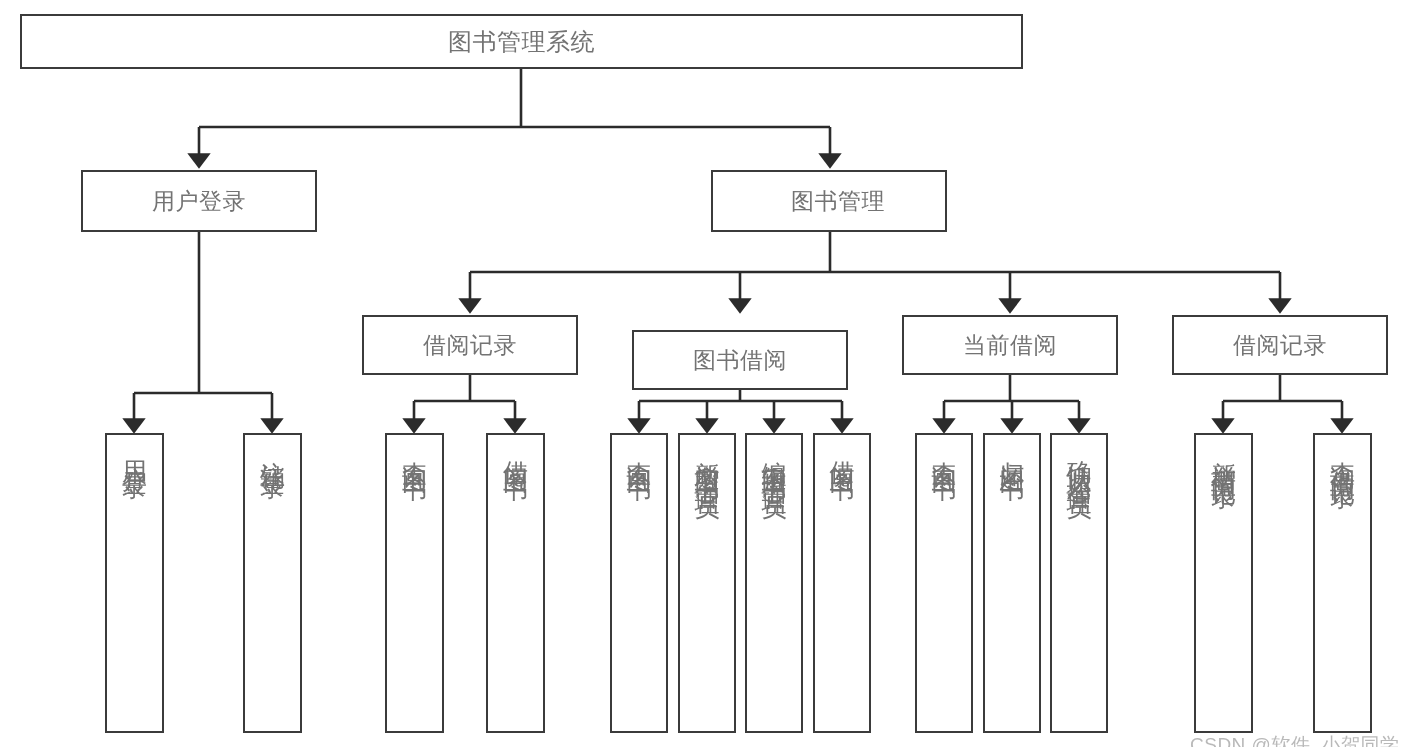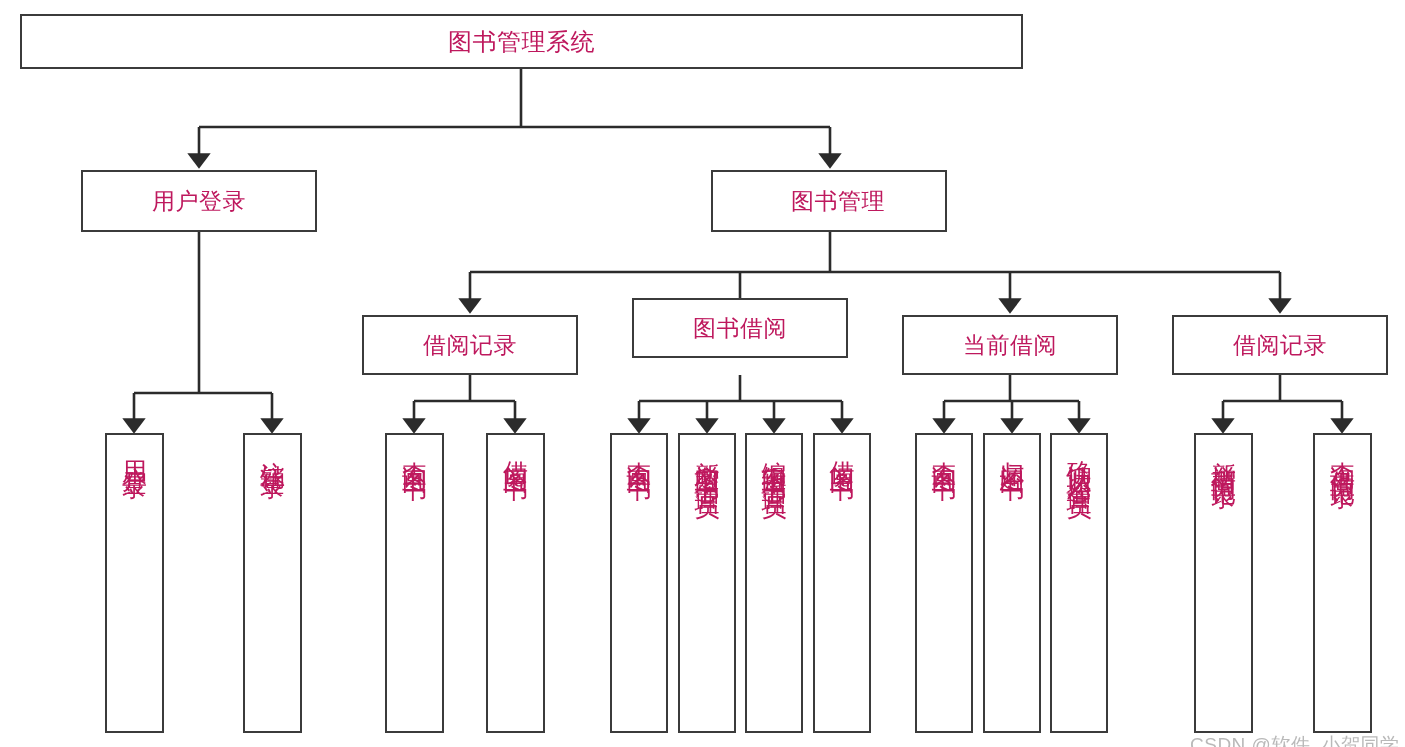--- a/index.html
+++ b/index.html
@@ -31,21 +31,21 @@
     position: absolute;
     box-sizing: border-box;
     background: #ffffff;
     border: 2px solid #3b3b3b;
     display: flex;
     align-items: center;
     justify-content: center;
     z-index: 2;
   }
   .node .node-label {
-    color: #be185d;
+    color: #737373;
     line-height: 1.08;
     text-align: right;
     white-space: pre;
   }
   
   .node.horizontal .node-label {
     font-size: 23px;
     letter-spacing: 0.5px;
   }
   .node.root .node-label {
@@ -138,21 +138,21 @@
   <div class="node horizontal" style="left:81px; top:170px; width:236px; height:62px;">
     <span class="node-label">用户登录</span>
   </div>
   <div class="node horizontal" style="left:711px; top:170px; width:236px; height:62px;padding-left:18px;">
     <span class="node-label">图书管理</span>
   </div>
 
   <div class="node horizontal" style="left:362px; top:315px; width:216px; height:60px;">
     <span class="node-label">借阅记录</span>
   </div>
-  <div class="node horizontal" style="left:632px; top:298px; width:216px; height:60px;">
+  <div class="node horizontal" style="left:632px; top:330px; width:216px; height:60px;">
     <span class="node-label">图书借阅</span>
   </div>
   <div class="node horizontal" style="left:1172px; top:315px; width:216px; height:60px;">
     <span class="node-label">借阅记录</span>
   </div>
   <div class="node horizontal" style="left:902px; top:315px; width:216px; height:60px;">
     <span class="node-label">当前借阅</span>
   </div>
 
   <div class="node vertical" style="left:105px; top:433px; width:59px; height:300px;">

